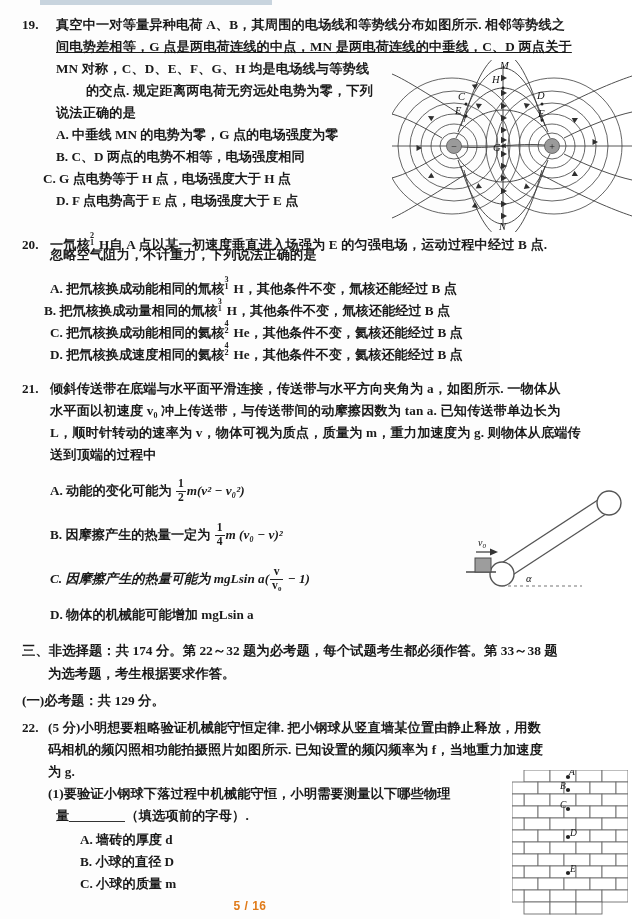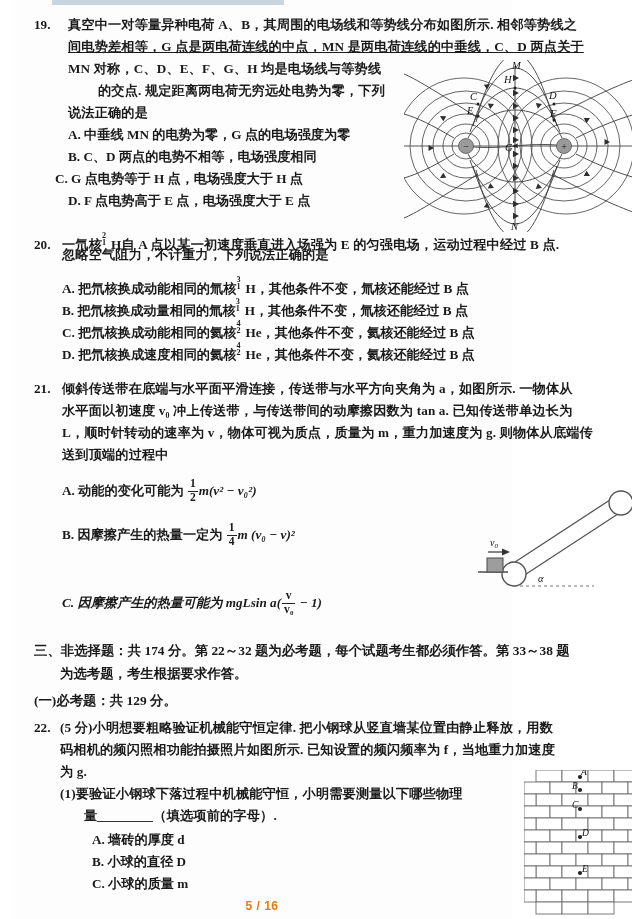--- a/index.html
+++ b/index.html
@@ -13,21 +13,20 @@
     position: relative;
     overflow: hidden;
     font-family: "Liberation Serif", "DejaVu Serif", serif;
     color: #1a1a1a;
   }
   .page {
     position: relative;
     width: 500px;
     height: 919px;
     background: #fdfdfd;
-    margin-left: 12px;
   }
   .topstrip {
     position: absolute;
     left: 40px; top: 0; width: 232px; height: 5px;
     background: #c8d4de;
   }
 
   
   .q {
     position: absolute;
@@ -274,21 +273,21 @@
   </div>
 
   <div class="q" style="left:50px; top:244px;">
     <span class="line">忽略空气阻力，不计重力，下列说法正确的是</span>
   </div>
 
   <div class="opt" style="left:50px; top:278px;">
     <span>A. </span><span>把氘核换成动能相同的氚核</span><span class="iso"><span class="sup">3</span><span class="sub">1</span></span><span class="rm">H</span><span>，其他条件不变，氚核还能经过 B 点</span>
   </div>
 
-  <div class="opt" style="left:50px; top:300px;">
+  <div class="opt" style="left:44px; top:300px;">
     <span>B. </span><span>把氘核换成动量相同的氚核</span><span class="iso"><span class="sup">3</span><span class="sub">1</span></span><span class="rm">H</span><span>，其他条件不变，氚核还能经过 B 点</span>
   </div>
 
   <div class="opt" style="left:50px; top:322px;">
     <span>C. </span><span>把氘核换成动能相同的氦核</span><span class="iso"><span class="sup">4</span><span class="sub">2</span></span><span class="rm">He</span><span>，其他条件不变，氦核还能经过 B 点</span>
   </div>
 
   <div class="opt" style="left:50px; top:344px;">
     <span>D. </span><span>把氘核换成速度相同的氦核</span><span class="iso"><span class="sup">4</span><span class="sub">2</span></span><span class="rm">He</span><span>，其他条件不变，氦核还能经过 B 点</span>
   </div>
@@ -309,24 +308,25 @@
   </div>
 
   <div class="opt" style="left:50px; top:478px;">
     <span>A. 动能的变化可能为 </span><span class="frac"><span class="num">1</span><span class="den">2</span></span><span class="it">m(v² − v₀²)</span>
   </div>
 
   <div class="opt" style="left:50px; top:522px;">
     <span>B. 因摩擦产生的热量一定为 </span><span class="frac"><span class="num">1</span><span class="den">4</span></span><span class="it">m (v₀ − v)²</span>
   </div>
 
-  <div class="opt" style="left:50px; top:590px;">
+  <div class="opt" style="left:50px; top:566px;">
     <span class="it">C. 因摩擦产生的热量可能为 mgLsin a(</span><span class="frac"><span class="num">v</span><span class="den">v₀</span></span><span class="it"> − 1)</span>
   </div>
 
+  <div class="opt" style="left:50px; top:604px;">D. 物体的机械能可能增加 mgLsin a</div>
 
   <div class="fig" style="left:404px; top:472px;">
     <svg width="228" height="128" viewBox="0 0 228 128" xmlns="http://www.w3.org/2000/svg">
 
       <g stroke="#555" fill="none" stroke-width="1.3">
         <line x1="96" y1="92" x2="200" y2="24"></line>
         <line x1="104" y1="106" x2="208" y2="38"></line>
       </g>
 
       <circle cx="98" cy="102" r="12" fill="#ffffff" stroke="#555" stroke-width="1.4"></circle>
@@ -360,21 +360,21 @@
   <div class="q" style="left:48px; top:739px;">
     <span class="line">码相机的频闪照相功能拍摄照片如图所示. 已知设置的频闪频率为 f，当地重力加速度</span>
   </div>
   <div class="q" style="left:48px; top:761px;">
     <span class="line">为 g.</span>
   </div>
 
   <div class="q" style="left:48px; top:783px;">
     <span class="line">(1)要验证小钢球下落过程中机械能守恒，小明需要测量以下哪些物理</span>
   </div>
-  <div class="q" style="left:72px; top:805px;text-align:center;">
+  <div class="q" style="left:56px; top:805px;text-align:center;">
     <span class="line">
       <span>量</span><span class="blank"></span><span>（填选项前的字母）.</span>
     </span>
   </div>
 
   <div class="opt" style="left:80px; top:829px;">A. 墙砖的厚度 d</div>
   <div class="opt" style="left:80px; top:851px;">B. 小球的直径 D</div>
   <div class="opt" style="left:80px; top:873px;">C. 小球的质量 m</div>
 
   <div class="fig" style="left:512px; top:770px;">

